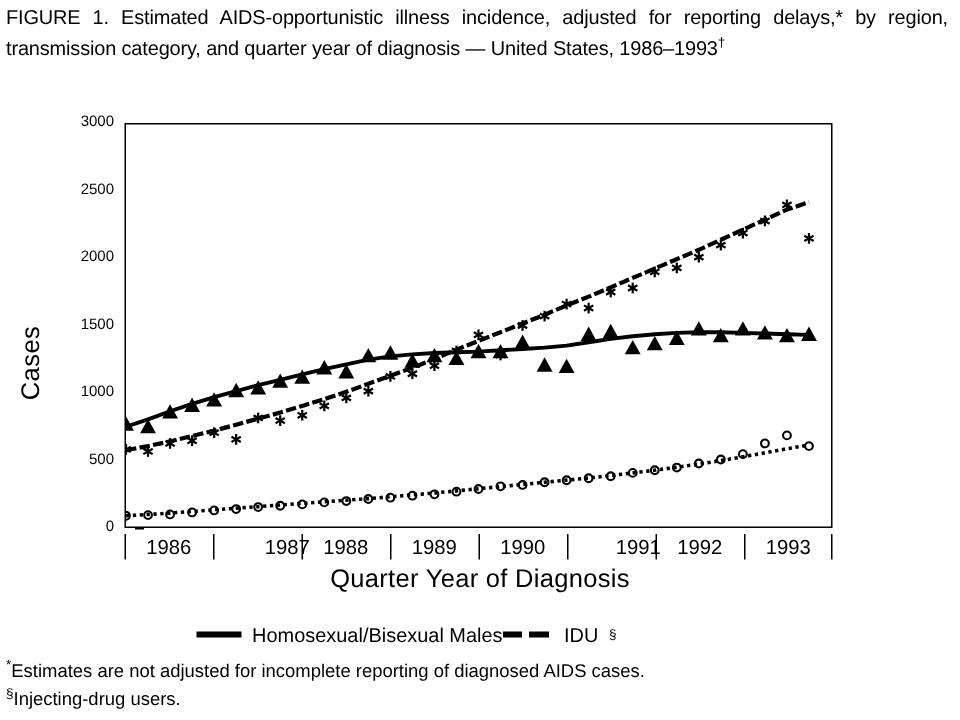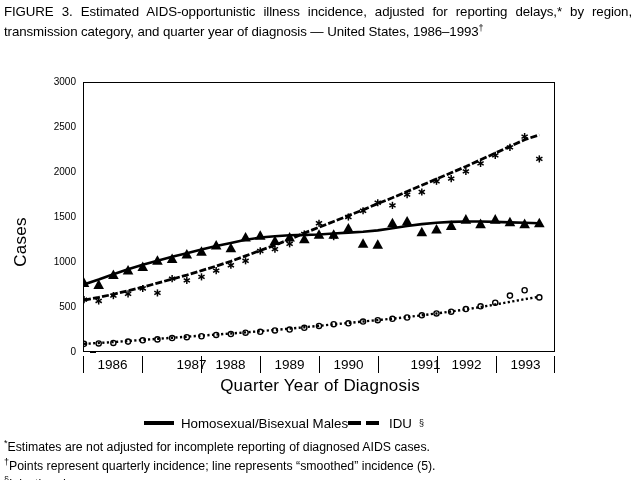--- a/index.html
+++ b/index.html
@@ -50,21 +50,20 @@
   #x-axis-title{
     position:absolute;left:0;top:312px;width:640px;text-align:center;
     font-size:17px;letter-spacing:0.2px;
   }
 
   
   #legend{
     position:absolute;left:0;top:412px;width:542px;height:22px;
     display:flex;justify-content:center;align-items:center;
     font-size:13.3px;
-    margin-left:13px;
   }
   .legend-item{display:flex;align-items:center;gap:7px;white-space:nowrap;}
   .legend-item .sup{font-size:9px;vertical-align:super;}
   .lk{display:inline-block;width:30px;height:5px;}
   .lk-solid{background:#000;height:4px;}
   .lk-dash{
     background:repeating-linear-gradient(to right,#000 0 13px,transparent 13px 18px);
     height:4px;width:34px;
   }
   .lk-dot{
@@ -77,21 +76,21 @@
     position:absolute;left:4px;top:436px;width:630px;
     font-size:12.3px;line-height:14.6px;
   }
   #footnotes div{white-space:nowrap;}
   #footnotes .sup{font-size:9px;vertical-align:super;}
 </style>
 </head>
 <body>
 
 <div id="figure-title">
-  <span>FIGURE 3. Estimated AIDS-opportunistic illness incidence, adjusted for reporting</span>
+  <span>FIGURE 1. Estimated AIDS-opportunistic illness incidence, adjusted for reporting</span>
   <span>delays,* by region, transmission category, and quarter year of diagnosis — United</span>
   <span>States, 1986–1993</span><span class="sup">†</span>
 </div>
 
 <div id="chart-wrap">
 
   <div id="y-axis-title">Cases</div>
   <div id="y-ticks">
       <div class="ytick" style="top: 281px;">0</div>
       <div class="ytickmark" style="top: 288px;"></div>
@@ -600,15 +599,14 @@
     </div>
     <div class="legend-item">
       <span class="lk lk-dash"></span>
       <span>IDU</span>
       <span class="sup">§</span>
     </div>
   </div>
 
 <div id="footnotes">
     <div><span class="sup">*</span><span>Estimates are not adjusted for incomplete reporting of diagnosed AIDS cases.</span></div>
-    <div><span class="sup">†</span><span>Points represent quarterly incidence; line represents “smoothed” incidence (5).</span></div>
     <div><span class="sup">§</span><span>Injecting-drug users.</span></div>
   </div>
 
 </body></html>

